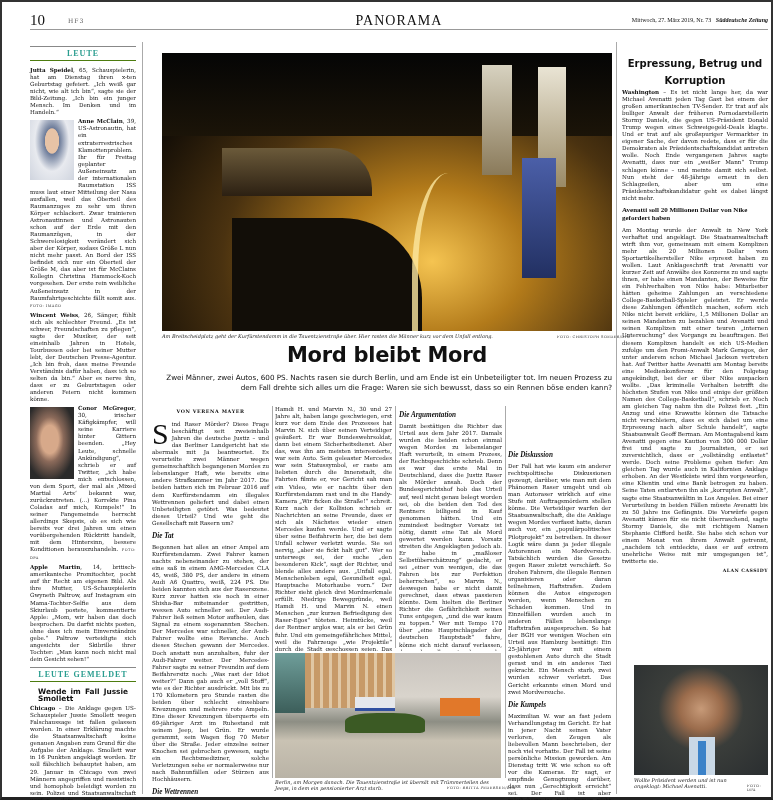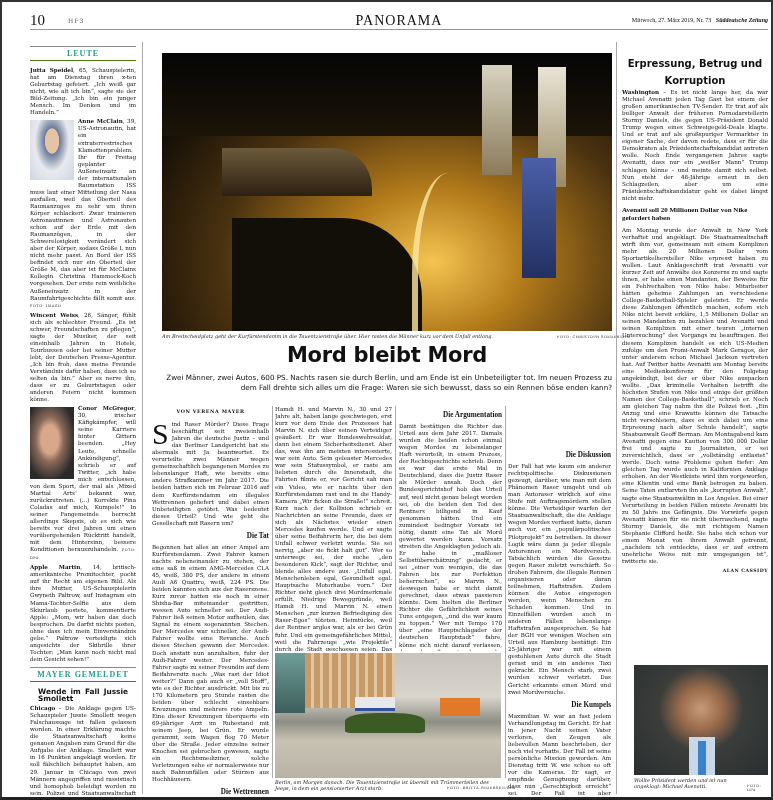--- a/index.html
+++ b/index.html
@@ -37,21 +37,21 @@
 
   .headline { position: absolute; left: 160px; top: 341px; width: 450px; text-align: center; font-family: "DejaVu Sans", sans-serif; font-weight: bold; font-size: 21px; letter-spacing: -0.3px; }
   .deck { position: absolute; left: 160px; top: 371px; width: 450px; text-align: right; font-family: "DejaVu Sans", sans-serif; font-size: 7.2px; line-height: 10px; }
 
   .c1 { left: 150px; top: 404px; width: 117px; }
   .c2 { left: 273px; top: 404px; width: 117px; }
   .c3 { left: 397px; top: 404px; width: 103px; }
   .c4 { left: 506px; top: 404px; width: 103px; margin-top: 40px; }
   .byline { text-align:center; font-size: 4.8px; letter-spacing:.6px; font-weight:bold; margin: 2px 0 6px; }
   .dropcap { float:left; font-size: 30px; line-height: 24px; margin: 1px 3px 0 0; font-family:"Liberation Serif", serif; }
-  .subhead { text-align:right; font-weight:bold; font-size: 7.2px; margin: 6px 0 4px; font-family:"Liberation Serif", serif; }
+  .subhead { text-align:left; font-weight:bold; font-size: 7.2px; margin: 6px 0 4px; font-family:"Liberation Serif", serif;font-style:italic; }
 
   .img2 { position: absolute; left: 273px; top: 651px; width: 226px; height: 125px; background: linear-gradient(#c8c3bd 0%, #d9d4cc 35%, #8d8e84 55%, #c9c2b3 70%, #b9b3a6 100%); overflow:hidden; }
   .img2 .bld { position:absolute; left:30px; top:0; width:90px; height:55px; background: repeating-linear-gradient(90deg,#c79a68 0 6px,#e0c7a4 6px 9px); }
   .img2 .glass { position:absolute; left:0; top:0; width:30px; height:60px; background: linear-gradient(#6f9e9a,#3c5e5a); }
   .img2 .hedge { position:absolute; left:70px; top:60px; width:80px; height:20px; background:#3b5a24; border-radius: 40% 40% 10% 10%; }
   .img2 .truck { position:absolute; left:165px; top:45px; width:40px; height:18px; background:#e1782a; }
   .img2 .van { position:absolute; left:80px; top:44px; width:40px; height:14px; background:#e6e8ec; border-bottom:3px solid #3150a0; }
 
   .rightcol { left: 620px; top: 40px; width: 146px; }
   .r-head { font-family:"DejaVu Sans", sans-serif; font-weight:bold; font-size: 10px; line-height: 17px; text-align:center; margin-top: 13px; }
@@ -78,21 +78,21 @@
     <div class="boxhead">LEUTE</div>
     <p><span class="nm">Jutta Speidel</span><span>, 65, Schauspielerin, hat am Dienstag ihren x-ten Geburtstag gefeiert. „Ich weiß gar nicht, wie alt ich bin“, sagte sie der Bild-Zeitung. „Ich bin ein junger Mensch. Im Denken und im Handeln.“</span></p>
     <p><span class="float-img">
           <span class="photo" style="display:block;height:60px;background:radial-gradient(ellipse at 50% 35%,#e7c3a6 0 22%,#6d7c9a 24%,#e8eaef 55%,#cfd4de 100%);"></span>
         </span><span class="nm">Anne McClain</span><span>, 39, US-Astronautin, hat ein extraterrestrisches Klamottenproblem. Ihr für Freitag geplanter Außeneinsatz an der internationalen Raumstation ISS muss laut einer Mitteilung der Nasa ausfallen, weil das Oberteil des Raumanzuges zu sehr um ihren Körper schlackert. Zwar trainieren Astronautinnen und Astronauten schon auf der Erde mit den Raumanzügen, in der Schwerelosigkeit verändert sich aber der Körper, sodass Größe L nun nicht mehr passt. An Bord der ISS befindet sich nur ein Oberteil der Größe M, das aber ist für McClains Kollegin Christina Hammock-Koch vorgesehen. Der erste rein weibliche Außeneinsatz in der Raumfahrtgeschichte fällt somit aus.</span> <span class="credit">FOTO: IMAGO</span></p>
     <p><span class="nm">Wincent Weiss</span><span>, 26, Sänger, fühlt sich als schlechter Freund. „Es ist schwer, Freundschaften zu pflegen“, sagte der Musiker, der seit eineinhalb Jahren in Hotels, Tourbussen oder bei seiner Mutter lebt, der Deutschen Presse-Agentur. „Ich bin froh, dass meine Freunde Verständnis dafür haben, dass ich so selten da bin.“ Aber es nerve ihn, dass er zu Geburtstagen oder anderen Feiern nicht kommen könne.</span></p>
     <p><span class="float-img">
           <span class="photo" style="display:block;height:72px;background:radial-gradient(ellipse at 45% 45%,#d7a98a 0 25%,#8b6a5a 40%,#2a2a2a 75%);"></span>
         </span><span class="nm">Conor McGregor</span><span>, 30, irischer Käfigkämpfer, will seine Karriere hinter Gittern beenden. „Hey Leute, schnelle Ankündigung“, schrieb er auf Twitter, „ich habe mich entschlossen, von dem Sport, der mal als ‚Mixed Martial Arts‘ bekannt war, zurückzutreten. (...) Korrekte Pina Coladas auf mich, Kumpels!“ In seiner Fangemeinde herrscht allerdings Skepsis, ob es sich wie bereits vor drei Jahren um einen vorübergehenden Rücktritt handelt, mit dem Hintersinn, bessere Konditionen herauszuhandeln.</span> <span class="credit">FOTO: DPA</span></p>
     <p><span class="nm">Apple Martin</span><span>, 14, britisch-amerikanische Promitochter, pocht auf ihr Recht am eigenen Bild. Als ihre Mutter, US-Schauspielerin Gwyneth Paltrow, auf Instagram ein Mama-Tochter-Selfie aus dem Skiurlaub postete, kommentierte Apple: „Mom, wir haben das doch besprochen. Du darfst nichts posten, ohne dass ich mein Einverständnis gebe.“ Paltrow verteidigte sich angesichts der Skibrille ihrer Tochter: „Man kann noch nicht mal dein Gesicht sehen!“</span></p>
-    <div class="boxhead">MAYER GEMELDET</div>
+    <div class="boxhead">LEUTE GEMELDET</div>
     <div class="kg-title">Wende im Fall Jussie Smollett</div>
     <p><span class="nm">Chicago</span><span> – Die Anklage gegen US-Schauspieler Jussie Smollett wegen Falschaussage ist fallen gelassen worden. In einer Erklärung machte die Staatsanwaltschaft keine genauen Angaben zum Grund für die Aufgabe der Anklage. Smollett war in 16 Punkten angeklagt worden. Er soll fälschlich behauptet haben, am 29. Januar in Chicago von zwei Männern angegriffen und rassistisch und homophob beleidigt worden zu sein. Polizei und Staatsanwaltschaft warfen dem schwarzen und schwulen Smollett vor, er habe den Überfall erfunden, weil er mit der Bezahlung für seine Rolle in der Serie „Empire“ unglücklich gewesen sei und seine Karriere habe voranbringen wollen.</span></p>
   </div>
 
   <div class="vsep" style="left:140px;top:40px;height:752px;"></div>
 
   <div class="mainimg">
     <div class="sky"></div>
       <div class="block2"></div>
       <div class="block"></div>

